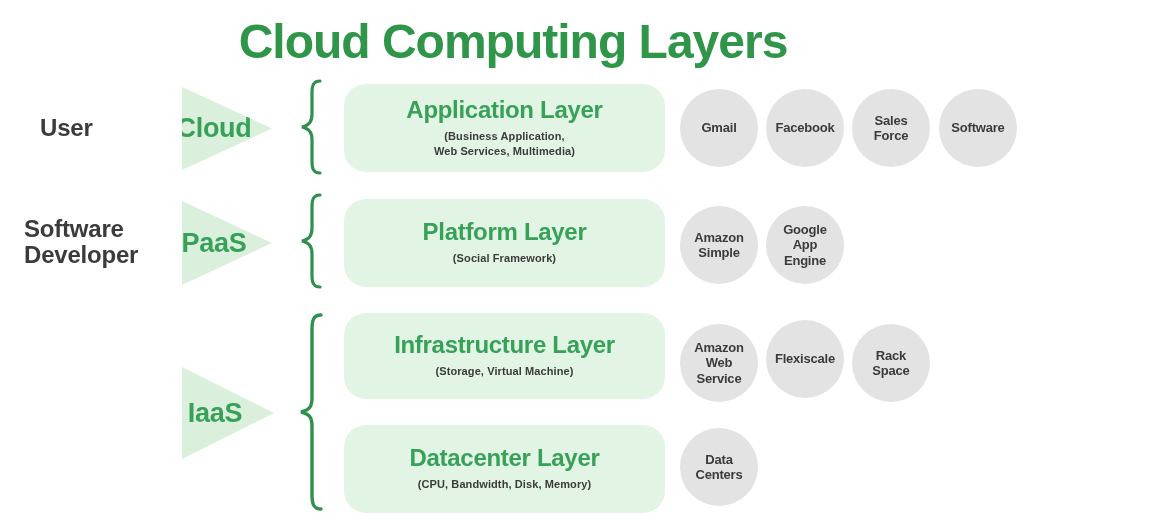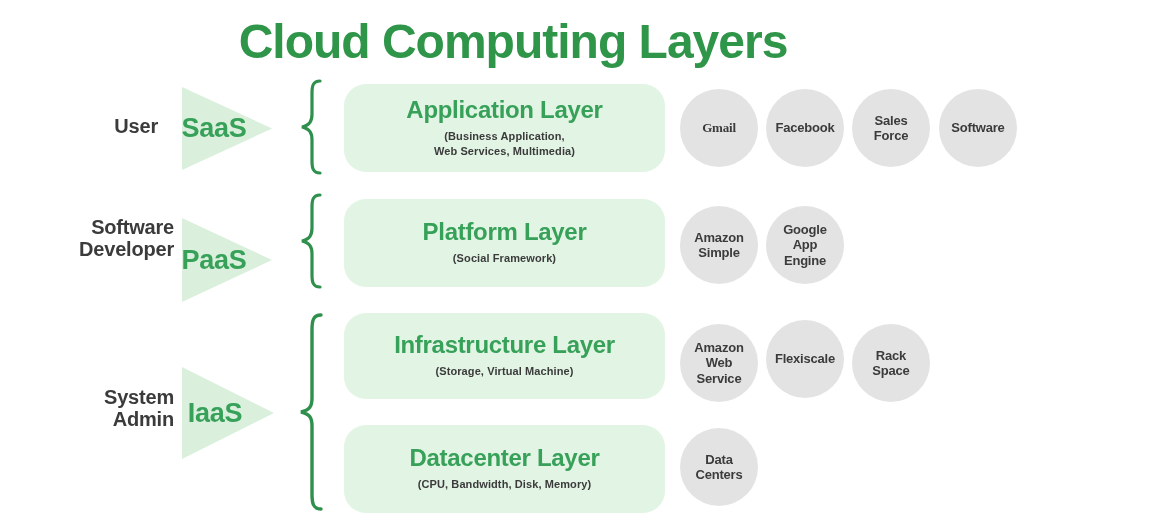--- a/index.html
+++ b/index.html
@@ -20,24 +20,24 @@
     top: 14px;
     width: 1026px;
     text-align: center;
     font-size: 48px;
     font-weight: bold;
     letter-spacing: -1px;
     color: var(--title-green, #2e9549);
   }
 
   .role-label {
-    font-size: 20px;
+    font-size: 24px;
     font-weight: bold;
     color: var(--dark-text, #3b3b3b);
-    text-align: right;
+    text-align: left;
     line-height: 1.1;
     letter-spacing: -0.2px;
   }
 
   .triangle {
     clip-path: polygon(0 0, 100% 50%, 0 100%);
     background: var(--triangle-bg, #daefdc);
     display: flex;
     align-items: center;
     justify-content: center;
@@ -100,27 +100,25 @@
 </head>
 <body>
 
 <div class="canvas">
 
   <div class="abs page-title">Cloud Computing Layers</div>
 
   <div class="abs role-label pre" style="left:40px; top:115px; width:118px;">User</div>
   <div class="abs role-label pre" style="left:24px; top:216px; width:150px;">Software
 Developer</div>
-  <div class="abs role-label pre" style="left:24px; top:386px; width:150px;">System
-Admin</div>
 
   <div class="abs triangle" style="left:182px; top:87px; width:90px; height:83px;">
-    <span class="service-label">SaaS</span>
+    <span class="service-label">Cloud</span>
   </div>
-  <div class="abs triangle" style="left:182px; top:218px; width:90px; height:84px;">
+  <div class="abs triangle" style="left:182px; top:201px; width:90px; height:84px;">
     <span class="service-label">PaaS</span>
   </div>
   <div class="abs triangle" style="left:182px; top:367px; width:92px; height:92px;">
     <span class="service-label">IaaS</span>
   </div>
 
   <div class="abs brace" style="left:294px; top:78px; width:32px; height:98px;">
     <svg viewBox="0 0 32 98" preserveAspectRatio="none" fill="none">
       <path d="M26 3 C19 3 18 8 18 15 L18 36 C18 43 16 47 8 49 C16 51 18 55 18 62 L18 83 C18 90 19 95 26 95" stroke="currentColor" stroke-width="3.2" stroke-linecap="round" vector-effect="non-scaling-stroke"></path>
     </svg>
@@ -147,21 +145,21 @@
   </div>
   <div class="abs layer-box" style="top:313px; height:86px;">
     <div class="layer-title">Infrastructure Layer</div>
     <div class="layer-subtitle pre">(Storage, Virtual Machine)</div>
   </div>
   <div class="abs layer-box" style="top:425px; height:88px;">
     <div class="layer-title">Datacenter Layer</div>
     <div class="layer-subtitle pre">(CPU, Bandwidth, Disk, Memory)</div>
   </div>
 
-  <div class="abs example-circle pre" style="left:680px; top:89px;font-family:Liberation Serif, serif;">Gmail</div>
+  <div class="abs example-circle pre" style="left:680px; top:89px;">Gmail</div>
   <div class="abs example-circle pre" style="left:766px; top:89px;">Facebook</div>
   <div class="abs example-circle pre" style="left:852px; top:89px;">Sales
 Force</div>
   <div class="abs example-circle pre" style="left:939px; top:89px;">Software</div>
 
   <div class="abs example-circle pre" style="left:680px; top:206px;">Amazon
 Simple</div>
   <div class="abs example-circle pre" style="left:766px; top:206px;">Google
 App
 Engine</div>

